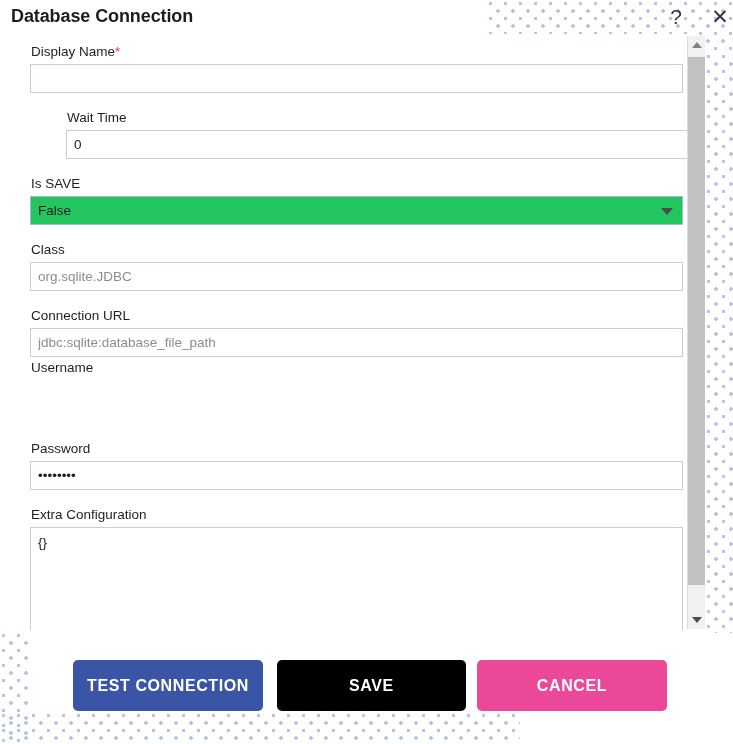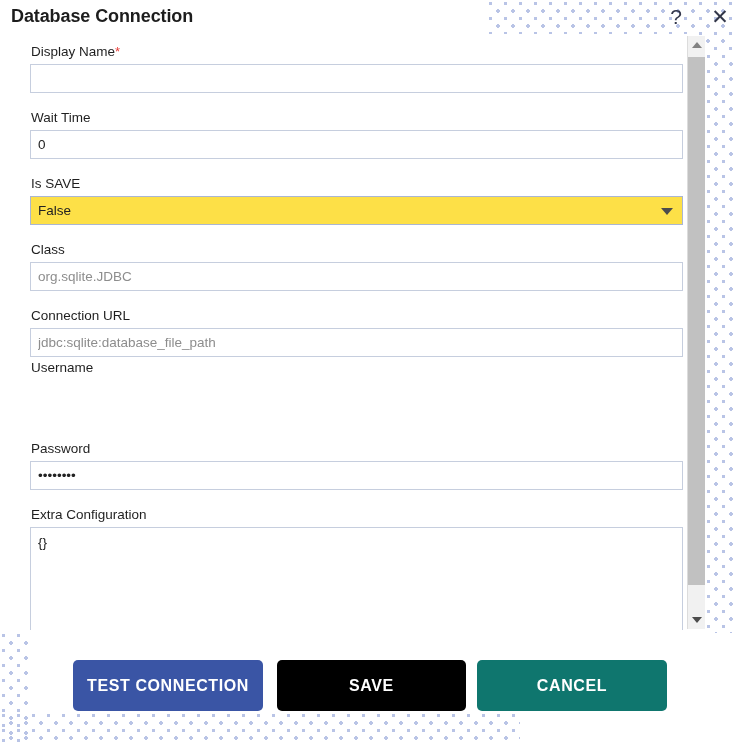--- a/index.html
+++ b/index.html
@@ -109,21 +109,21 @@
   
   .select-wrap { position: relative; width: 653px; }
   .field-select {
     display: block;
     width: 653px;
     height: 29px;
     padding: 0 7px;
     font-size: 13.5px;
     font-family: "Liberation Sans", sans-serif;
     color: #222222;
-    background: #fde047;
+    background: #22c55e;
     border: 1px solid #aab6d2;
     border-radius: 0;
     outline: none;
     -webkit-appearance: none;
     appearance: none;
     cursor: pointer;
   }
   .select-arrow {
     position: absolute;
     right: 10px; top: 12px;
@@ -145,21 +145,21 @@
     background: #ffffff;
     border: 1px solid #c6cede;
     border-radius: 0;
     outline: none;
     resize: none;
     line-height: 17px;
   }
 
   
   #field-display-name      { top: 10px; }
-  #field-wait-time         { top: 76px; }
+  #field-wait-time         { top: 76px; margin-left: 36px; }
   #field-is-jndi           { top: 142px; }
   #field-class             { top: 208px; }
   #field-connection-url    { top: 274px; }
   #field-username          { top: 326px; }
   #field-password          { top: 407px; }
   #field-extra-config      { top: 473px; }
 
   
   #scrollbar {
     position: absolute;
@@ -211,21 +211,21 @@
     color: #ffffff;
     font-family: "Liberation Sans", sans-serif;
     font-size: 16px;
     font-weight: bold;
     letter-spacing: 0.6px;
     cursor: pointer;
     padding: 12px;
   }
   #test-connection-button { left: 73px;  width: 190px; background: #3a55a5; }
   #save-button            { left: 277px; width: 189px; background: #000000; }
-  #cancel-button          { left: 477px; width: 190px; background: #0f766e; }
+  #cancel-button          { left: 477px; width: 190px; background: #ec4899; }
 </style>
 </head>
 <body>
 
 <div class="dots" id="dots-topright"></div>
 <div class="dots" id="dots-rightedge"></div>
 <div class="dots" id="dots-bottomleft"></div>
 <div class="dots" id="dots-bottomstrip"></div>
 
 <div id="window">

